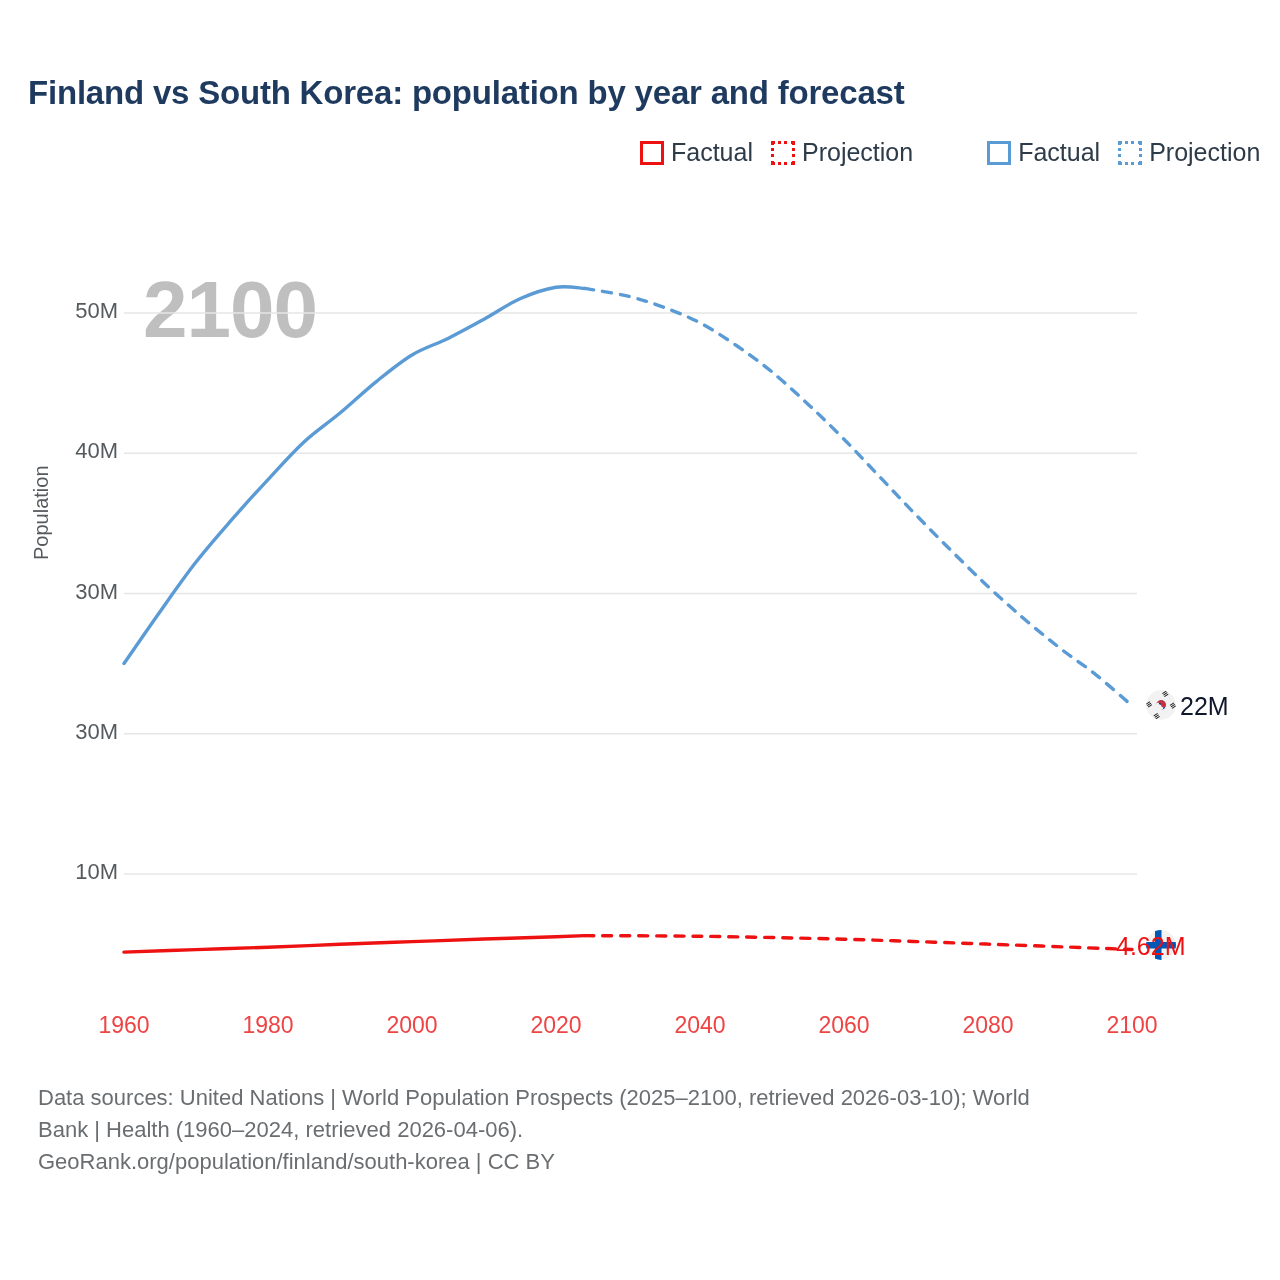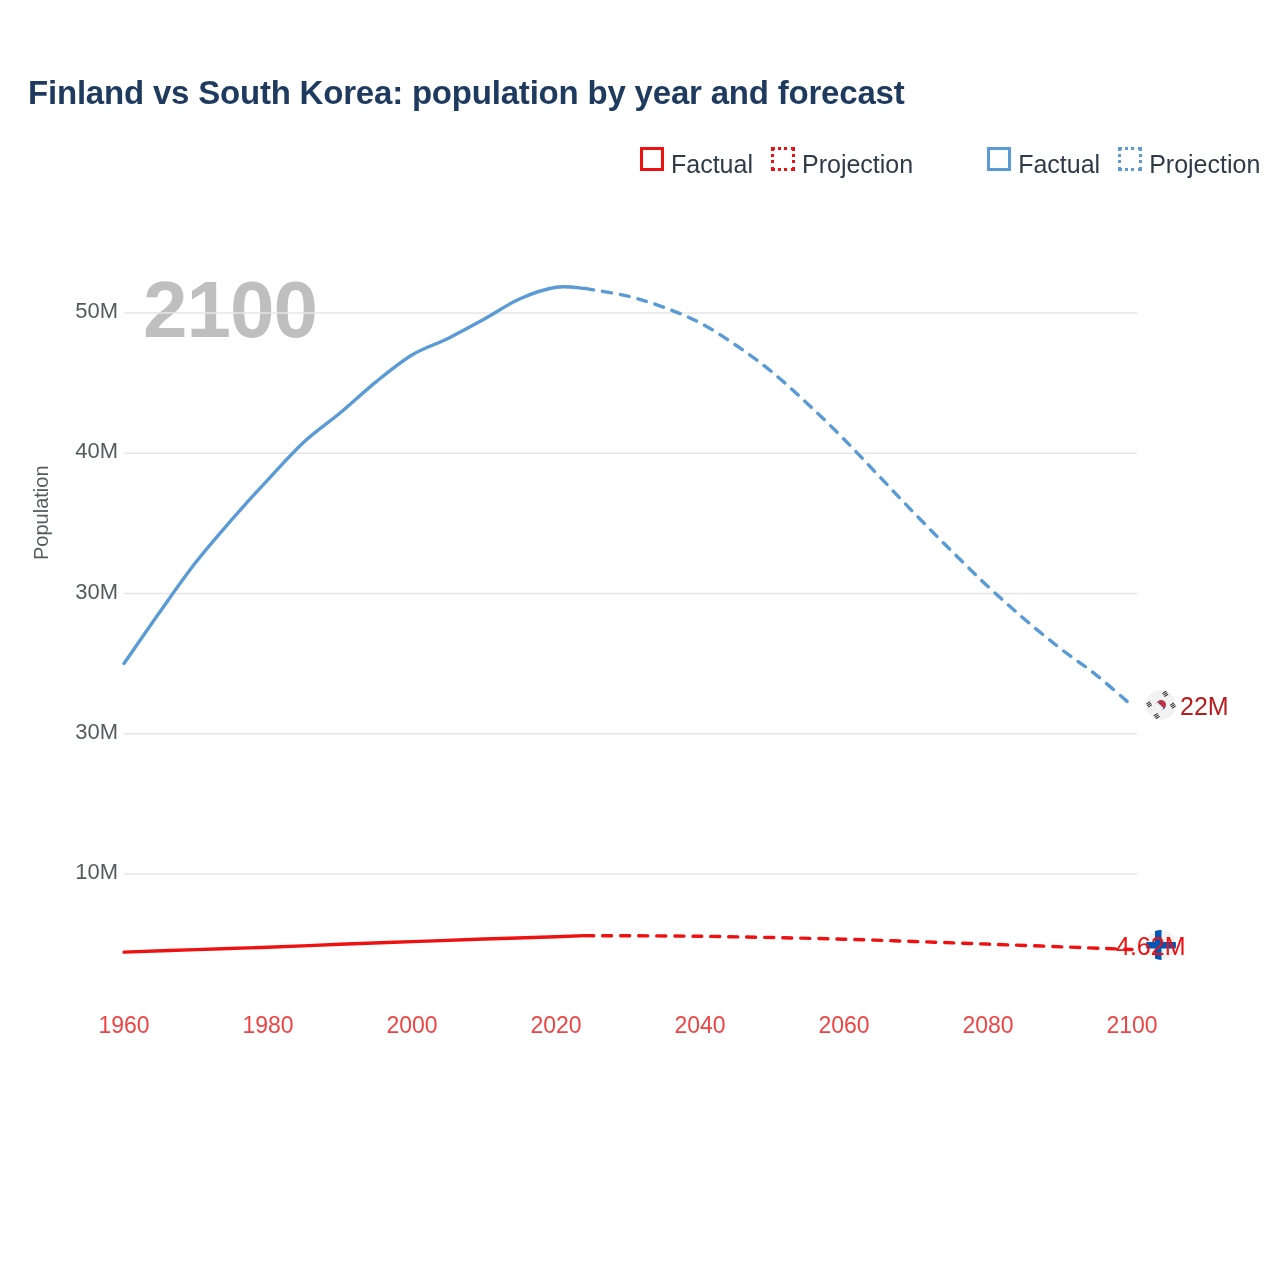--- a/index.html
+++ b/index.html
@@ -66,21 +66,20 @@
     background: #ffffff;
   }
   .swatch.solid-red   { border: 3px solid #ee1111; }
   .swatch.dotted-red  { border: 3px dotted #ee1111; }
   .swatch.solid-blue  { border: 3px solid #5b9bd5; }
   .swatch.dotted-blue { border: 3px dotted #5b9bd5; }
   .legend-label {
     font-size: 25px;
     color: #2e3b48;
     line-height: 1;
-    margin-top: 12px;
   }
   
   .plot-area {
     position: absolute;
     left: 0;
     top: 0;
     width: 1280px;
     height: 1060px;
   }
   .watermark-year {
@@ -117,21 +116,21 @@
     color: #555a5e;
     transform: rotate(-90deg);
     transform-origin: left top;
     white-space: nowrap;
   }
   .endpoint-label {
     position: absolute;
     font-size: 25px;
     white-space: nowrap;
   }
-  .endpoint-label.korea  { color: #b91c1c; left: 1180px; top: 692px; }
+  .endpoint-label.korea  { color: #0f172a; left: 1180px; top: 692px; }
   .endpoint-label.finland{ color: #ee1111; left: 1116px; top: 932px; }
   .flag-marker {
     position: absolute;
     width: 30px;
     height: 30px;
     border-radius: 50%;
     overflow: hidden;
   }
   .flag-marker.korea   { left: 1146px; top: 690px; }
   .flag-marker.finland { left: 1146px; top: 930px; }
@@ -248,14 +247,19 @@
       <svg viewBox="0 0 30 30" width="30" height="30">
         <circle cx="15" cy="15" r="15" fill="#f2f2f2"></circle>
         <rect x="0" y="12" width="30" height="6.5" fill="#0057b7"></rect>
         <rect x="9" y="0" width="6.5" height="30" fill="#0057b7"></rect>
       </svg>
     </div>
     <div class="endpoint-label finland">4.62M</div>
 
   </div>
 
+  <div class="footer">
+    <span class="footer-line">Data sources: United Nations | World Population Prospects (2025–2100, retrieved 2026-03-10); World</span>
+    <span class="footer-line">Bank | Health (1960–2024, retrieved 2026-04-06).</span>
+    <span class="footer-line">GeoRank.org/population/finland/south-korea | CC BY</span>
+  </div>
 
 </div>
 
 </body></html>

